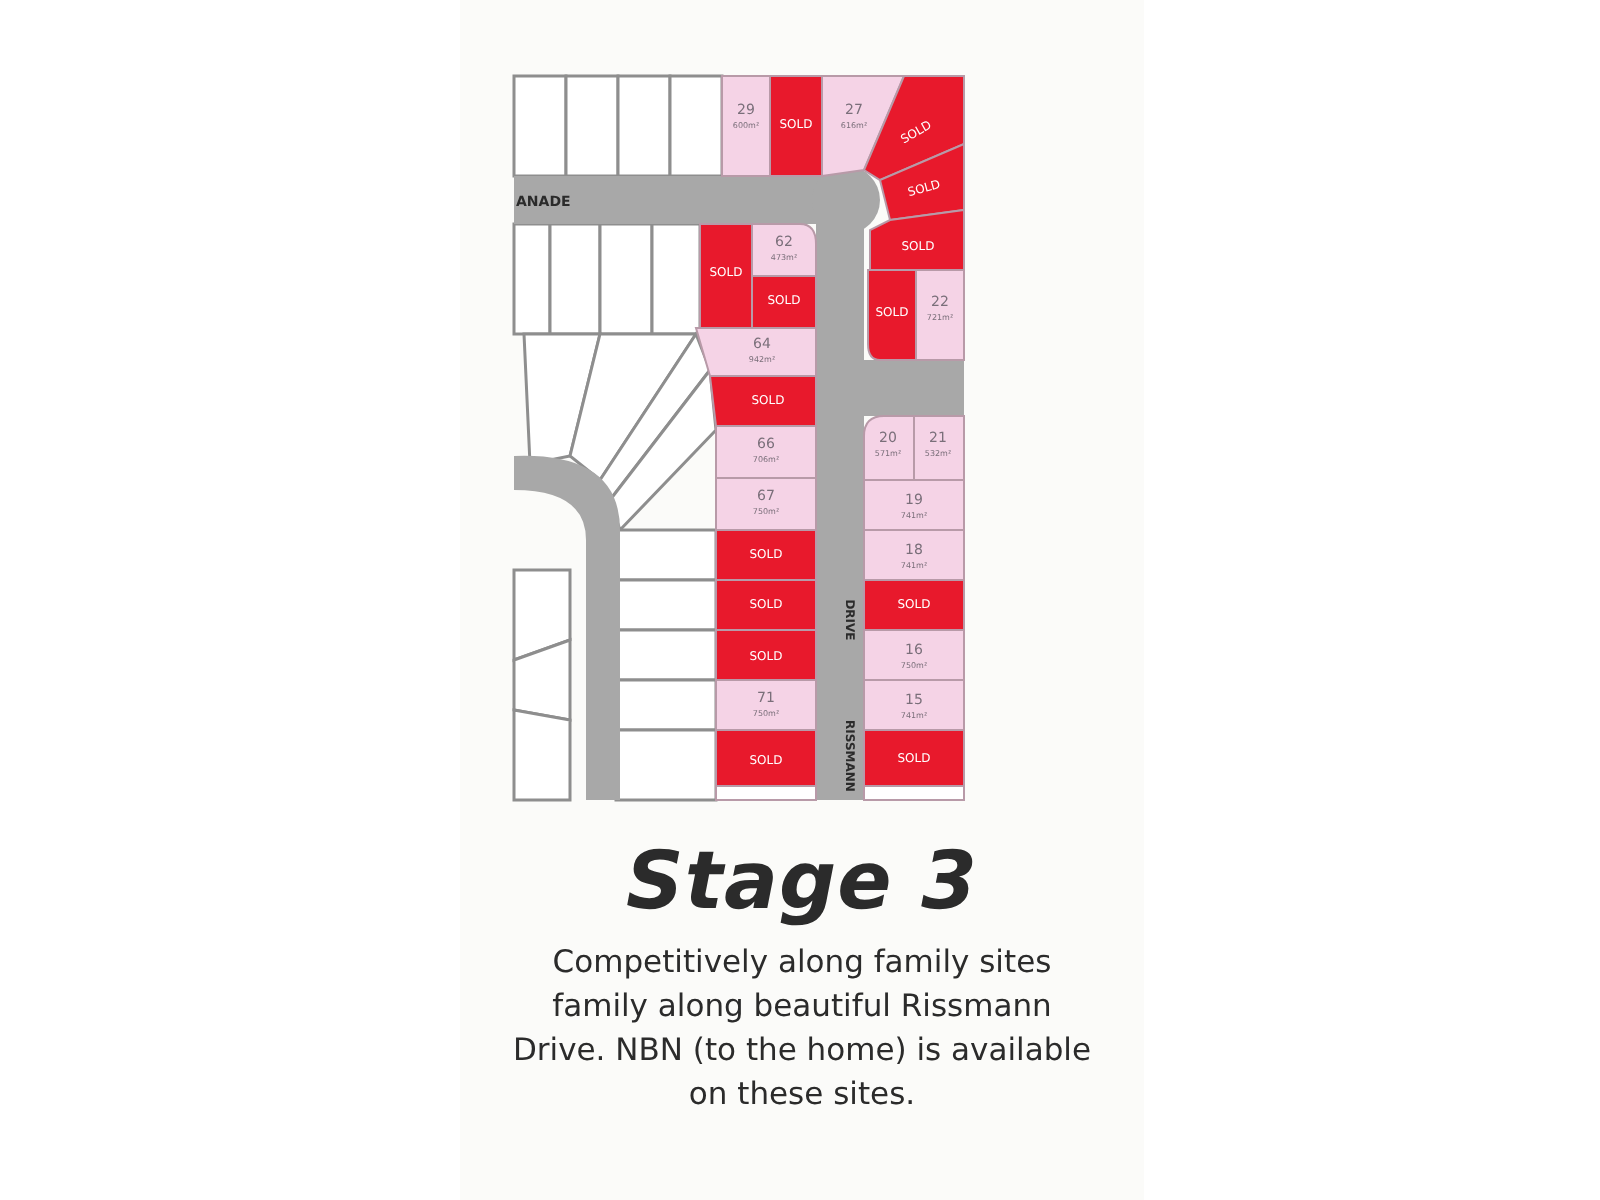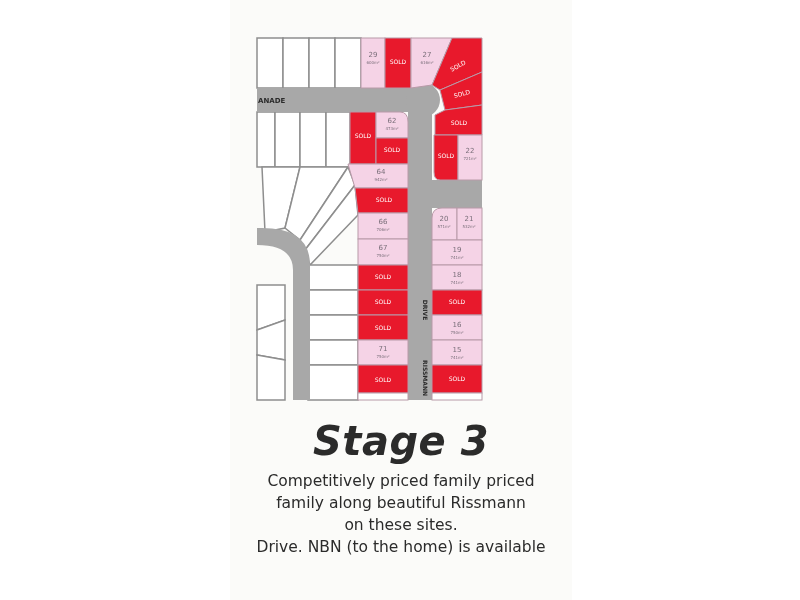--- a/index.html
+++ b/index.html
@@ -132,17 +132,17 @@
 
   <g font-family="DejaVu Sans, sans-serif" font-weight="bold" fill="#2b2b2b">
     <text x="258" y="103" font-size="7">ANADE</text>
     <text x="423" y="310" font-size="6" transform="rotate(90 423 310)" text-anchor="middle">DRIVE</text>
     <text x="423" y="378" font-size="6" transform="rotate(90 423 378)" text-anchor="middle">RISSMANN</text>
   </g>
 </svg>
 
 <div class="caption title">Stage 3</div>
 <div class="caption desc">
-  <div>Competitively priced family priced</div>
+  <div>Competitively along family sites</div>
   <div>family along beautiful Rissmann</div>
+  <div>Drive. NBN (to the home) is available</div>
   <div>on these sites.</div>
-  <div>Drive. NBN (to the home) is available</div>
 </div>
 
 </body></html>

